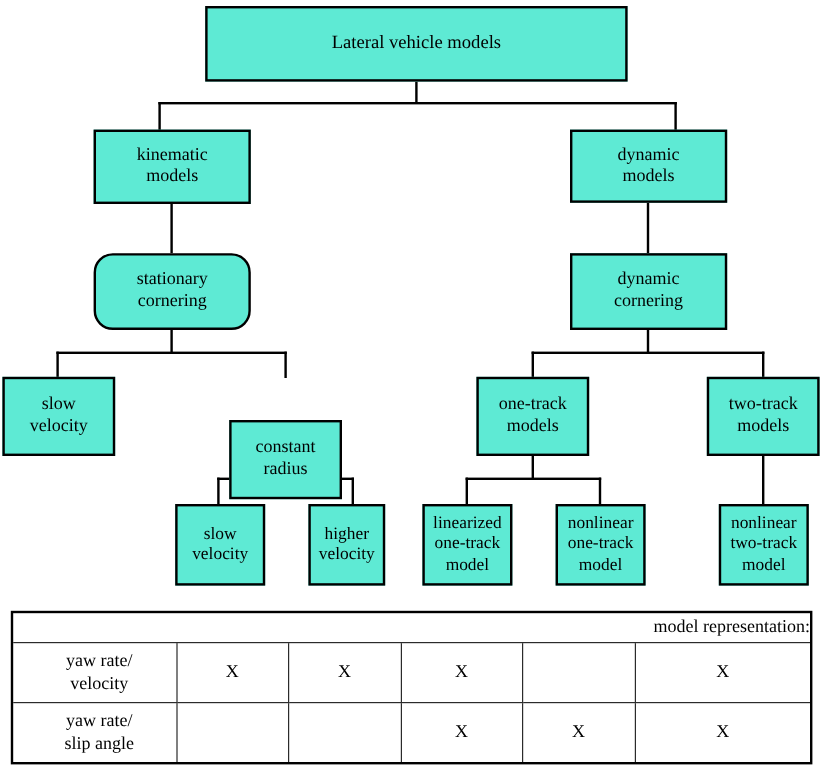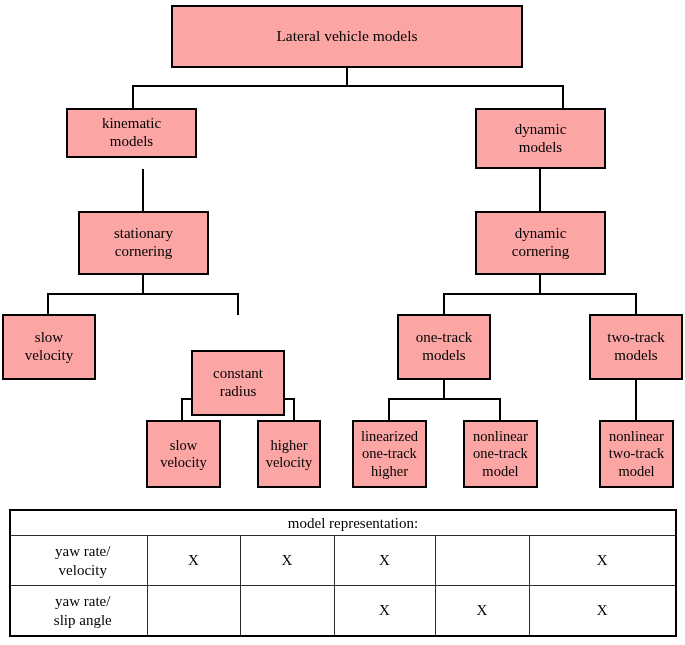--- a/index.html
+++ b/index.html
@@ -7,21 +7,21 @@
     width:685px;height:645px;position:relative;overflow:hidden;
     font-family:"Liberation Serif","DejaVu Serif",serif;
     color:#000000;
   }
   #diagram{position:absolute;left:0;top:0;width:685px;height:645px;}
 
   .node{
     position:absolute;
     box-sizing:border-box;
     border:2px solid #000000;
-    background:#fca5a5;
+    background:#5eead4;
     display:flex;
     align-items:center;
     justify-content:center;
     text-align:center;
     line-height:1.18;
     font-size:15px;
     z-index:2;
   }
   .node .lbl{display:block;padding:0 4px;white-space:pre-line;}
   .node.root{font-size:15.5px;}
@@ -56,21 +56,21 @@
     text-align:center;
     padding-left:8px;
     line-height:1.25;
     white-space:pre-line;
   }
   #repr-table td.nb-l{border-left:0;}
   #repr-table td.nb-r{border-right:0;}
   #repr-table td.nb-b{border-bottom:0;}
   #repr-table tr.head td{
     border-left:0;border-right:0;border-top:0;
-    text-align:center;padding-left:20px;margin-left:24px;
+    text-align:right;padding-left:20px;margin-left:24px;
   }
   .mark{font-size:16px;}
 </style>
 </head>
 <body>
 
 <div id="diagram">
 
   <div class="ln vline" style="left:346px;top:68px;width:2px;height:18px;"></div>
   <div class="ln hline" style="left:132px;top:85px;width:432px;height:2px;"></div>
@@ -100,31 +100,31 @@
   <div class="ln hline" style="left:388px;top:398px;width:113px;height:2px;"></div>
   <div class="ln vline" style="left:388px;top:398px;width:2px;height:22px;"></div>
   <div class="ln vline" style="left:499px;top:398px;width:2px;height:22px;"></div>
 
   <div class="ln vline" style="left:635px;top:380px;width:2px;height:40px;"></div>
 
   <div class="node root" style="left:171px;top:5px;width:352px;height:63px;">
     <span class="lbl">Lateral vehicle models</span>
   </div>
 
-  <div class="node" style="left:66px;top:108px;width:131px;height:50px;">
+  <div class="node" style="left:78px;top:108px;width:131px;height:62px;">
     <span class="lbl">kinematic
 models</span>
   </div>
 
   <div class="node" style="left:475px;top:108px;width:131px;height:61px;">
     <span class="lbl">dynamic
 models</span>
   </div>
 
-  <div class="node" style="left:78px;top:211px;width:131px;height:64px;">
+  <div class="node" style="left:78px;top:211px;width:131px;height:64px;border-radius:16px;">
     <span class="lbl">stationary
 cornering</span>
   </div>
 
   <div class="node" style="left:475px;top:211px;width:131px;height:64px;">
     <span class="lbl">dynamic
 cornering</span>
   </div>
 
   <div class="node" style="left:2px;top:314px;width:94px;height:66px;">
@@ -153,21 +153,21 @@
   </div>
 
   <div class="node leaf" style="left:257px;top:420px;width:64px;height:68px;">
     <span class="lbl">higher
 velocity</span>
   </div>
 
   <div class="node leaf" style="left:352px;top:420px;width:75px;height:68px;">
     <span class="lbl">linearized
 one-track
-higher</span>
+model</span>
   </div>
 
   <div class="node leaf" style="left:463px;top:420px;width:75px;height:68px;">
     <span class="lbl">nonlinear
 one-track
 model</span>
   </div>
 
   <div class="node leaf" style="left:599px;top:420px;width:75px;height:68px;">
     <span class="lbl">nonlinear

